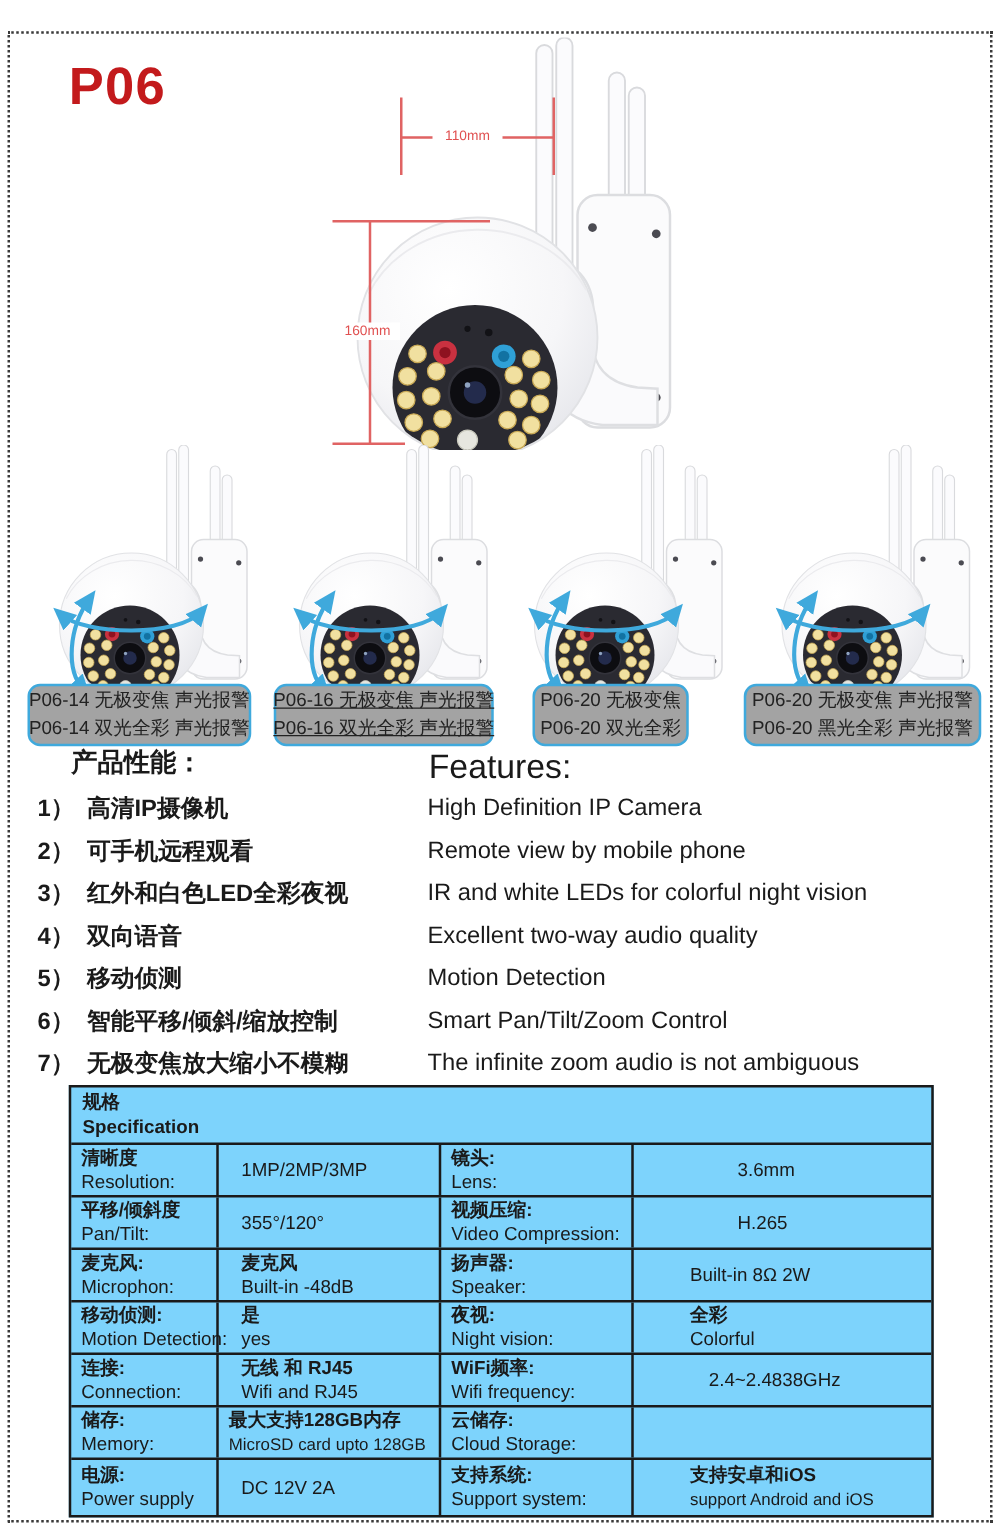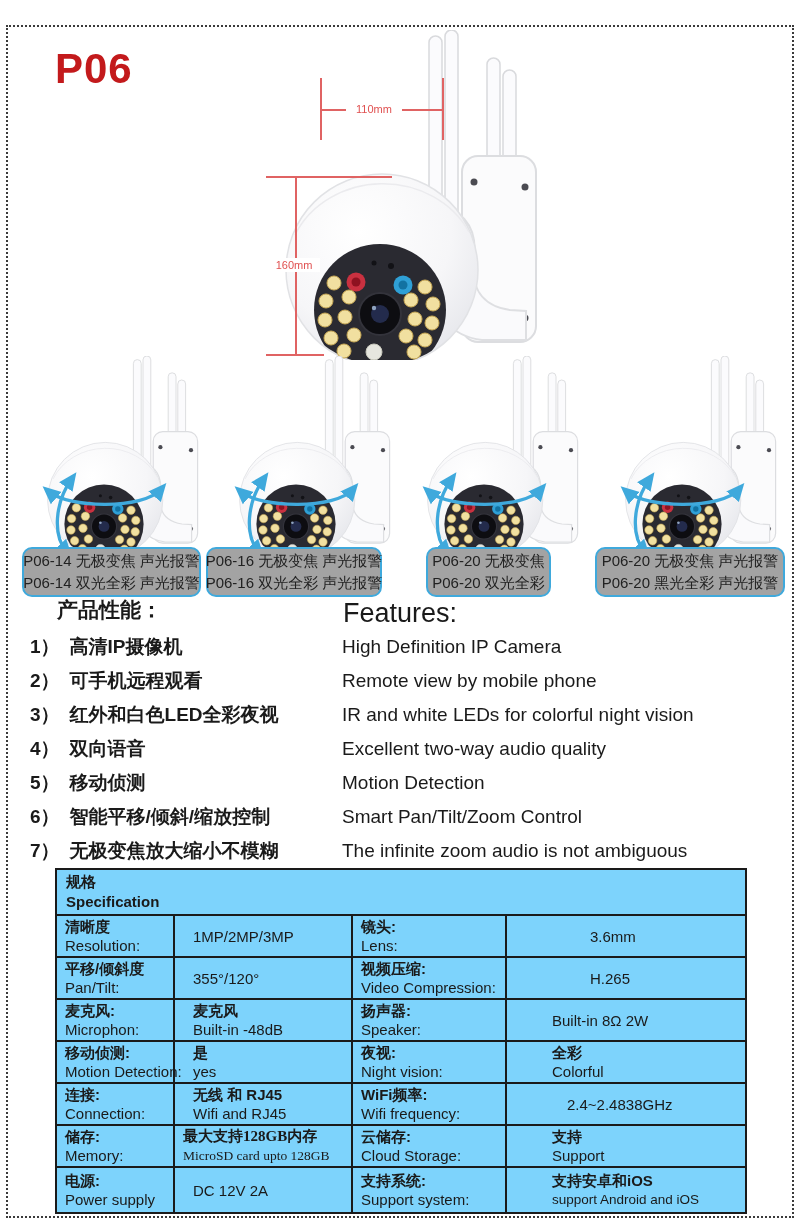--- a/index.html
+++ b/index.html
@@ -52,21 +52,21 @@
   }
   .spec-row{display:flex;height:40px;border-bottom:2px solid #1a1a1a;}
   .spec-row:last-child{height:44px;border-bottom:none;}
   .cell{display:flex;flex-direction:column;justify-content:center;line-height:19px;box-sizing:border-box;}
   .c1{width:118px;border-right:2px solid #1a1a1a;padding-left:8px;}
   .c2{width:178px;border-right:2px solid #1a1a1a;}
   .c3{width:154px;border-right:2px solid #1a1a1a;padding-left:8px;}
   .c4{flex:1;}
   .zh{font-weight:bold;white-space:nowrap;}
   .en{white-space:nowrap;}
-  .pl8{padding-left:8px;font-family:Liberation Serif, serif;} .pl18{padding-left:18px;} .pl45{padding-left:45px;}
+  .pl8{padding-left:8px;} .pl18{padding-left:18px;} .pl45{padding-left:45px;}
   .pl60{padding-left:60px;} .pl108{padding-left:83px;}
   .sm{font-size:13.5px;}
 </style>
 </head>
 <body>
 
 <svg width="0" height="0" style="position:absolute" aria-hidden="true">
   <defs>
     <radialGradient id="domeGrad" cx="38%" cy="30%" r="80%">
       <stop offset="0%" stop-color="#ffffff"></stop>
@@ -178,21 +178,21 @@
   <svg width="180" height="198" viewBox="0 0 300 330">
       <use href="#cam" xlink:href="#cam"></use>
       <use href="#camArrows" xlink:href="#camArrows"></use>
     </svg>
 </div>
 
 <div class="vbox" style="left:22px;width:175px;">
   <div>P06-14 无极变焦 声光报警</div>
   <div>P06-14 双光全彩 声光报警</div>
 </div>
-<div class="vbox" style="left:206px;width:172px;">
+<div class="vbox" style="left:219px;width:172px;text-decoration:underline;">
   <div>P06-16 无极变焦 声光报警</div>
   <div>P06-16 双光全彩 声光报警</div>
 </div>
 <div class="vbox" style="left:426px;width:121px;">
   <div>P06-20 无极变焦</div>
   <div>P06-20 双光全彩</div>
 </div>
 <div class="vbox" style="left:595px;width:186px;">
   <div>P06-20 无极变焦 声光报警</div>
   <div>P06-20 黑光全彩 声光报警</div>
@@ -339,24 +339,20 @@
         <div class="en">Memory:</div>
       </div>
     <div class="cell c2 pl8">
         <div class="zh">最大支持128GB内存</div>
         <div class="en sm">MicroSD card upto 128GB</div>
       </div>
     <div class="cell c3">
         <div class="zh">云储存:</div>
         <div class="en">Cloud Storage:</div>
       </div>
-    <div class="cell c4 pl45">
-        <div class="zh">支持</div>
-        <div class="en">Support</div>
-      </div>
   </div>
 
   <div class="spec-row">
     <div class="cell c1">
         <div class="zh">电源:</div>
         <div class="en">Power supply</div>
       </div>
     <div class="cell c2 pl18">
         <div class="en">DC 12V 2A</div>
         <div class="en"></div>

